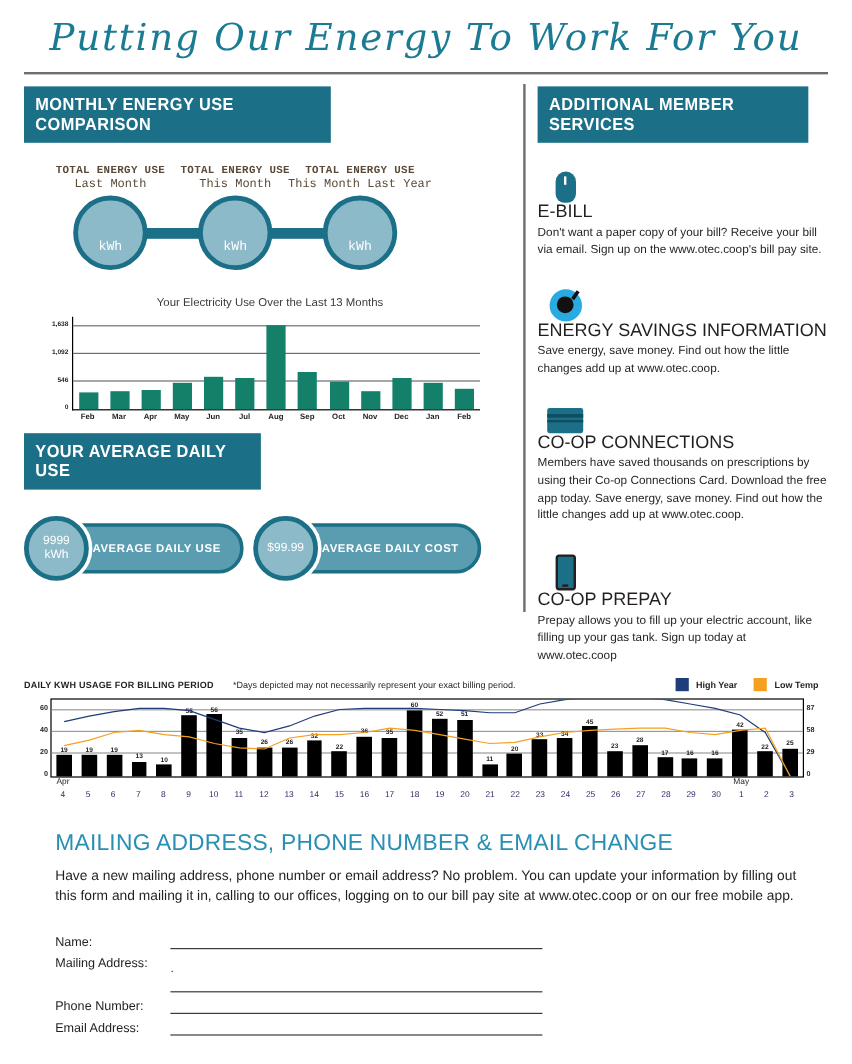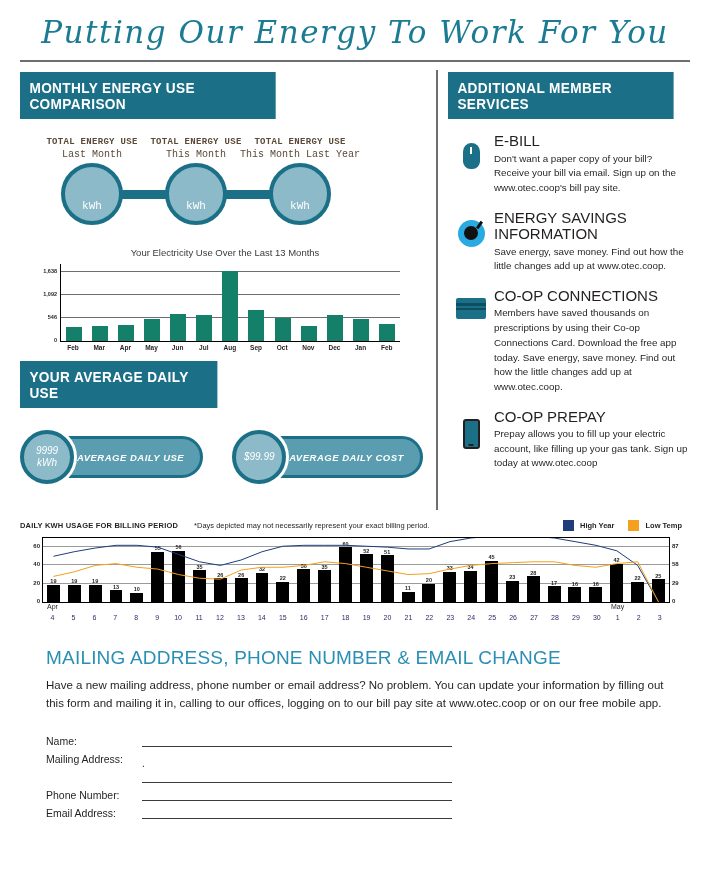--- a/index.html
+++ b/index.html
@@ -92,40 +92,40 @@
     font-size: 5.5px; font-weight: bold; color: #231f20; white-space: nowrap;
   }
   .mbars { position: absolute; left: 0; right: 0; bottom: 0; top: 0;
            display: flex; align-items: flex-end; justify-content: space-around; }
   .mbar { width: 16px; background: #15806a; }
   .mxlabels { display: flex; justify-content: space-around;
               margin-left: 40px; margin-right: 30px; margin-top: 2px; }
   .mxlabels span { width: 16px; text-align: center; font-size: 6.5px; font-weight: bold; color: #231f20; }
 
   
-  .pills { display: flex; margin-top: 22px; gap: 29px; font-style: italic; }
+  .pills { display: flex; margin-top: 22px; gap: 8px; }
   .pill { position: relative; height: 54px; display: flex; align-items: center; }
   .pill-body {
     background: #5a9db0; border: 3px solid #1b6f87; border-radius: 28px;
     height: 42px; display: flex; align-items: center;
     padding-left: 54px; padding-right: 16px;
     color: #ffffff; font-size: 9.5px; font-weight: bold; letter-spacing: .5px;
     white-space: nowrap;
   }
   .pill-disc {
     position: absolute; left: 0; top: 0;
     width: 54px; height: 54px; border-radius: 50%;
     background: #8cbac8; border: 4px solid #1b6f87;
     box-shadow: 0 0 0 3px #ffffff;
     display: flex; flex-direction: column; align-items: center; justify-content: center;
     color: #ffffff; font-size: 10px; line-height: 1.25; z-index: 3;
   }
 
   
-  .svc { display: flex; margin-top: 14px; }
+  .svc { display: flex; margin-top: 14px; flex-direction: column; }
   .svc-icon { width: 46px; flex: none; display: flex; justify-content: center; padding-top: 10px; }
   .svc-text { flex: 1; }
   .svc-title { font-size: 15px; color: #231f20; line-height: 1.1; margin-bottom: 2px; }
   .svc-body { font-size: 9.8px; color: #231f20; line-height: 1.5; }
 
   .icon-mouse { width: 17px; height: 26px; border-radius: 9px 9px 8px 8px; background: #1b6f87; position: relative; }
   .icon-mouse::after { content:""; position:absolute; left:50%; top:4px; transform:translateX(-50%);
                        width:2px; height:7px; background:#ffffff; }
   .icon-card { width: 30px; height: 21px; background: #1b6f87; border-radius: 2px; position: relative; }
   .icon-card::before { content:""; position:absolute; left:0; right:0; top:5px; height:3px; background:#0d4e60; }

